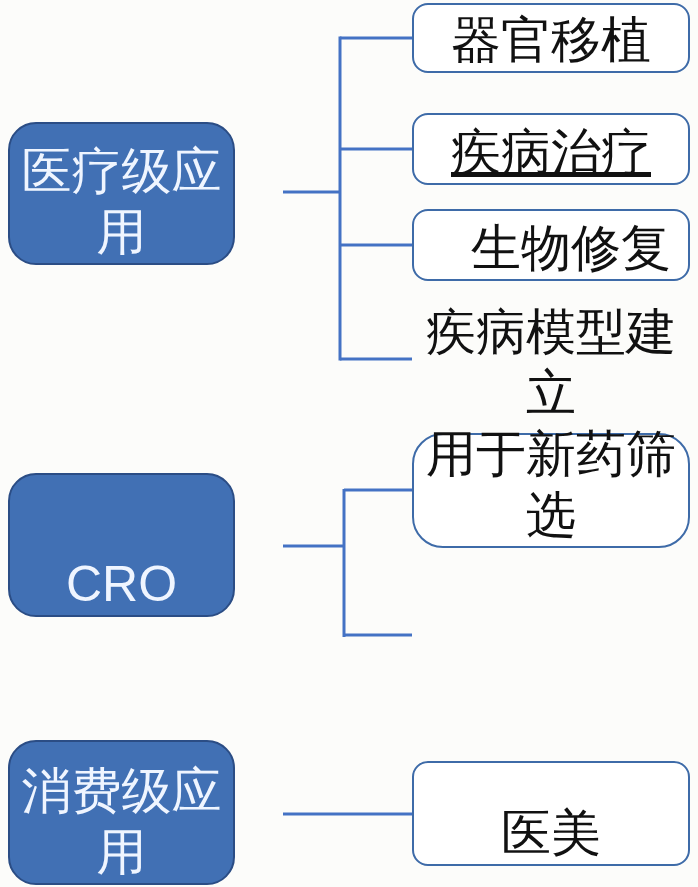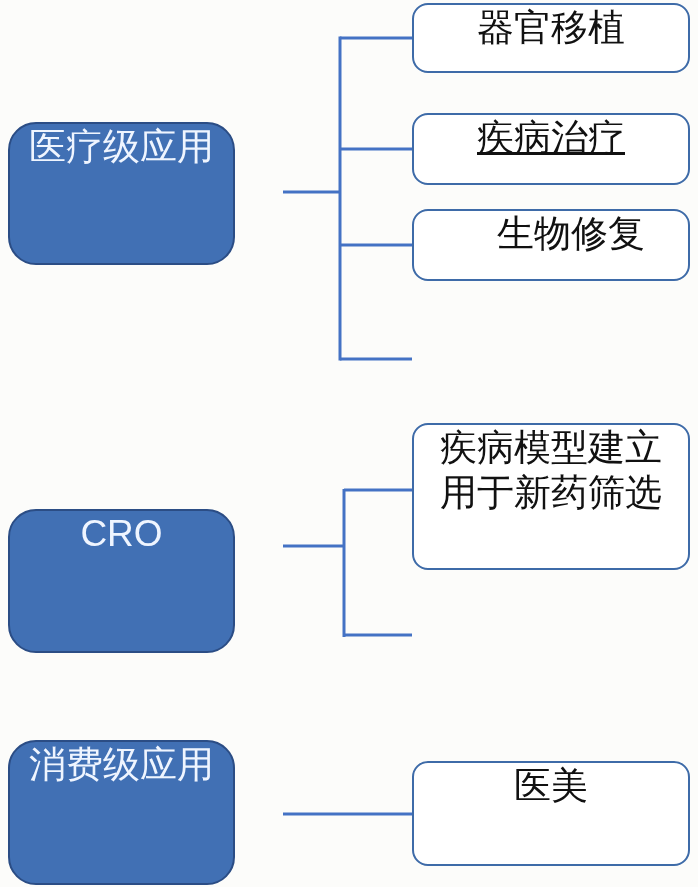--- a/index.html
+++ b/index.html
@@ -22,24 +22,24 @@
   .wires line {
     stroke: var(--connector, #4472C4);
     stroke-width: 3;
   }
 
   .node {
     position: absolute;
     z-index: 1;
     box-sizing: border-box;
     display: flex;
-    align-items: flex-start;
+    align-items: flex-end;
     justify-content: center;
     text-align: center;
-    font-size: 37px;
+    font-size: 50px;
   }
   .node .label {
     white-space: pre-line;
     line-height: 1.22;
   }
 
   .parent {
     left: 8px;
     width: 227px;
     background: var(--parent-fill, #4170B4);
@@ -51,31 +51,31 @@
     left: 412px;
     width: 278px;
     background: var(--child-fill, #FFFFFF);
     border: 2.5px solid var(--child-border, #3E6BA8);
     border-radius: 16px;
     color: var(--child-text, #111111);
   }
 
   
   .p1 { top: 122px; height: 143px; }
-  .p2 { top: 473px; height: 144px; margin-top: 36px; }
+  .p2 { top: 473px; height: 144px; }
   .p3 { top: 740px; height: 145px; }
 
   
   .c11 { top: 3px;   height: 70px; }
   .c12 { top: 113px; height: 72px; text-decoration: underline; }
   .c13 { top: 209px; height: 72px; padding-left: 40px; }
   .c14 { top: 312px; height: 94px; }
 
   
-  .c21 { top: 423px; height: 147px; }
+  .c21 { top: 433px; height: 115px; border-radius: 31px; }
   .c22 { top: 578px; height: 115px; }
 
   
   .c31 { top: 761px; height: 105px; }
 </style>
 </head>
 <body>
 
 <div class="canvas" style="--bg: #fcfcfa; --parent-fill: #4170B4; --parent-border: #2B4D85; --parent-text: #EFF5FF; --child-fill: #FFFFFF; --child-border: #3E6BA8; --child-text: #111111; --connector: #4472C4;">
 

